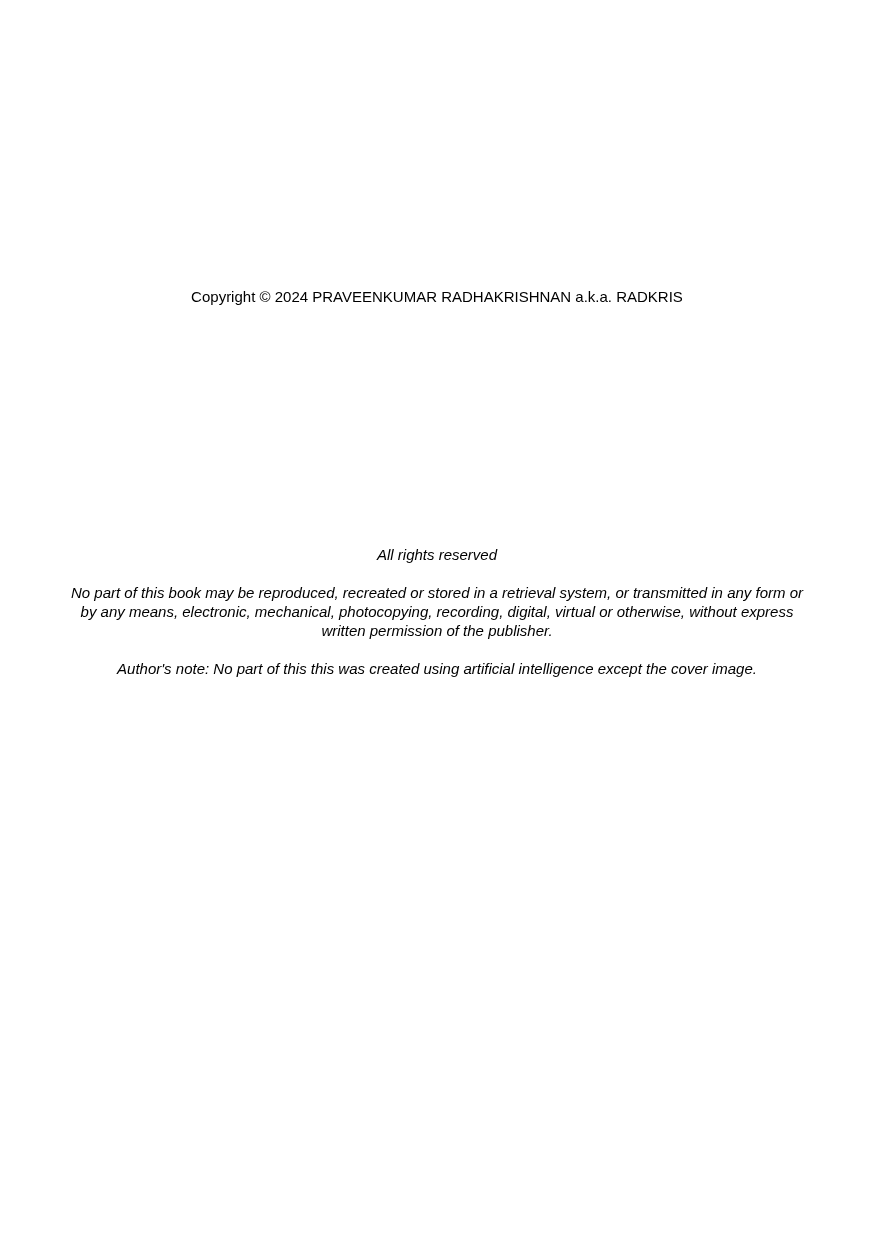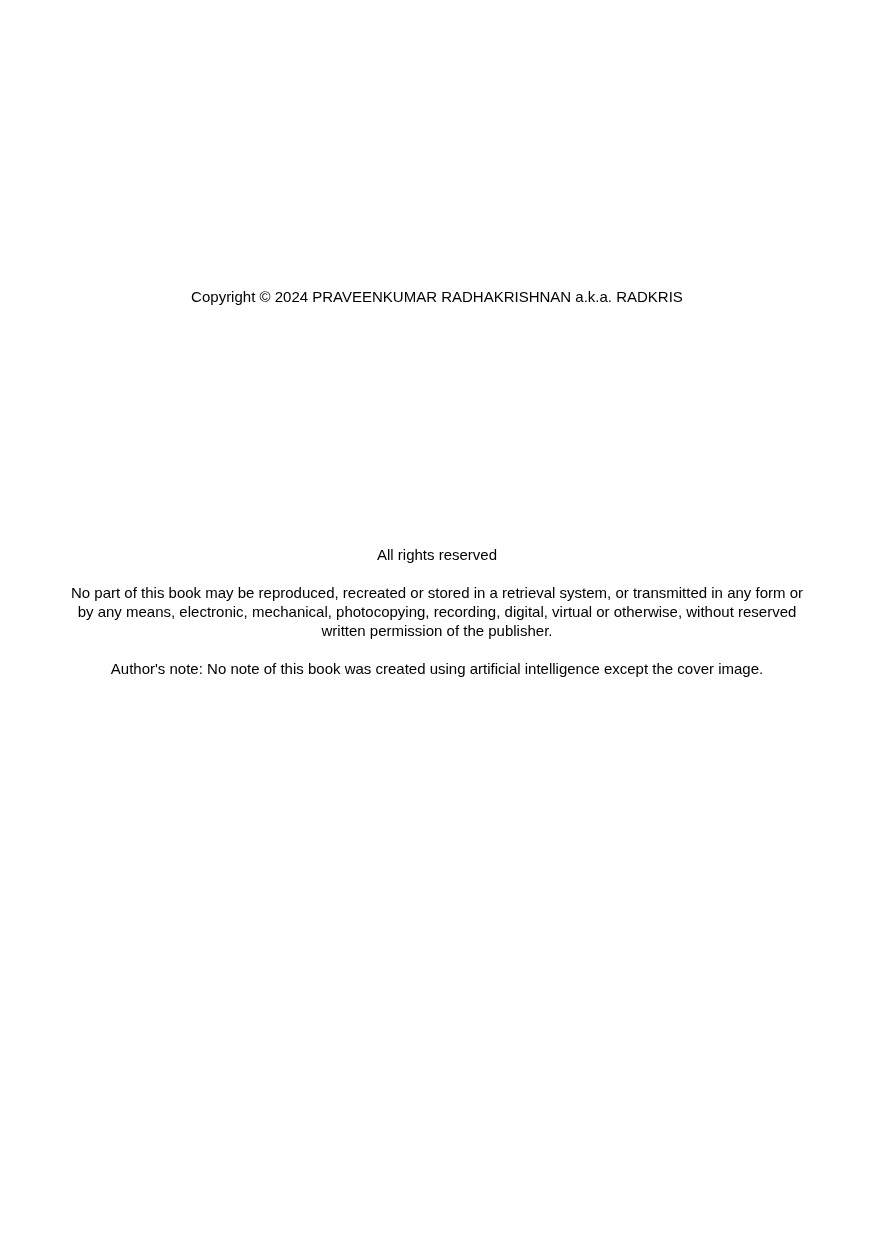--- a/index.html
+++ b/index.html
@@ -28,33 +28,34 @@
   }
   .main-block {
     position: absolute;
     top: 545px;
     left: 67px;
     width: 740px;
     text-align: center;
   }
   .main-block p {
     margin: 0 0 19px 0;
+    font-style: italic;
   }
 </style>
 </head>
 <body>
 
 <div class="page">
 
   <p class="copyright-line">Copyright © 2024 PRAVEENKUMAR RADHAKRISHNAN a.k.a. RADKRIS</p>
 
   <div class="main-block">
     <p>All rights reserved</p>
 
 
-    <p>No part of this book may be reproduced, recreated or stored in a retrieval system, or transmitted in any form or by any means, electronic, mechanical, photocopying, recording, digital, virtual or otherwise, without reserved written permission of the publisher.</p>
+    <p>No part of this book may be reproduced, recreated or stored in a retrieval system, or transmitted in any form or by any means, electronic, mechanical, photocopying, recording, digital, virtual or otherwise, without express written permission of the publisher.</p>
 
 
 
-    <p>Author's note: No note of this book was created using artificial intelligence except the cover image.</p>
+    <p>Author's note: No part of this this was created using artificial intelligence except the cover image.</p>
   </div>
 
 </div>
 
 </body></html>

